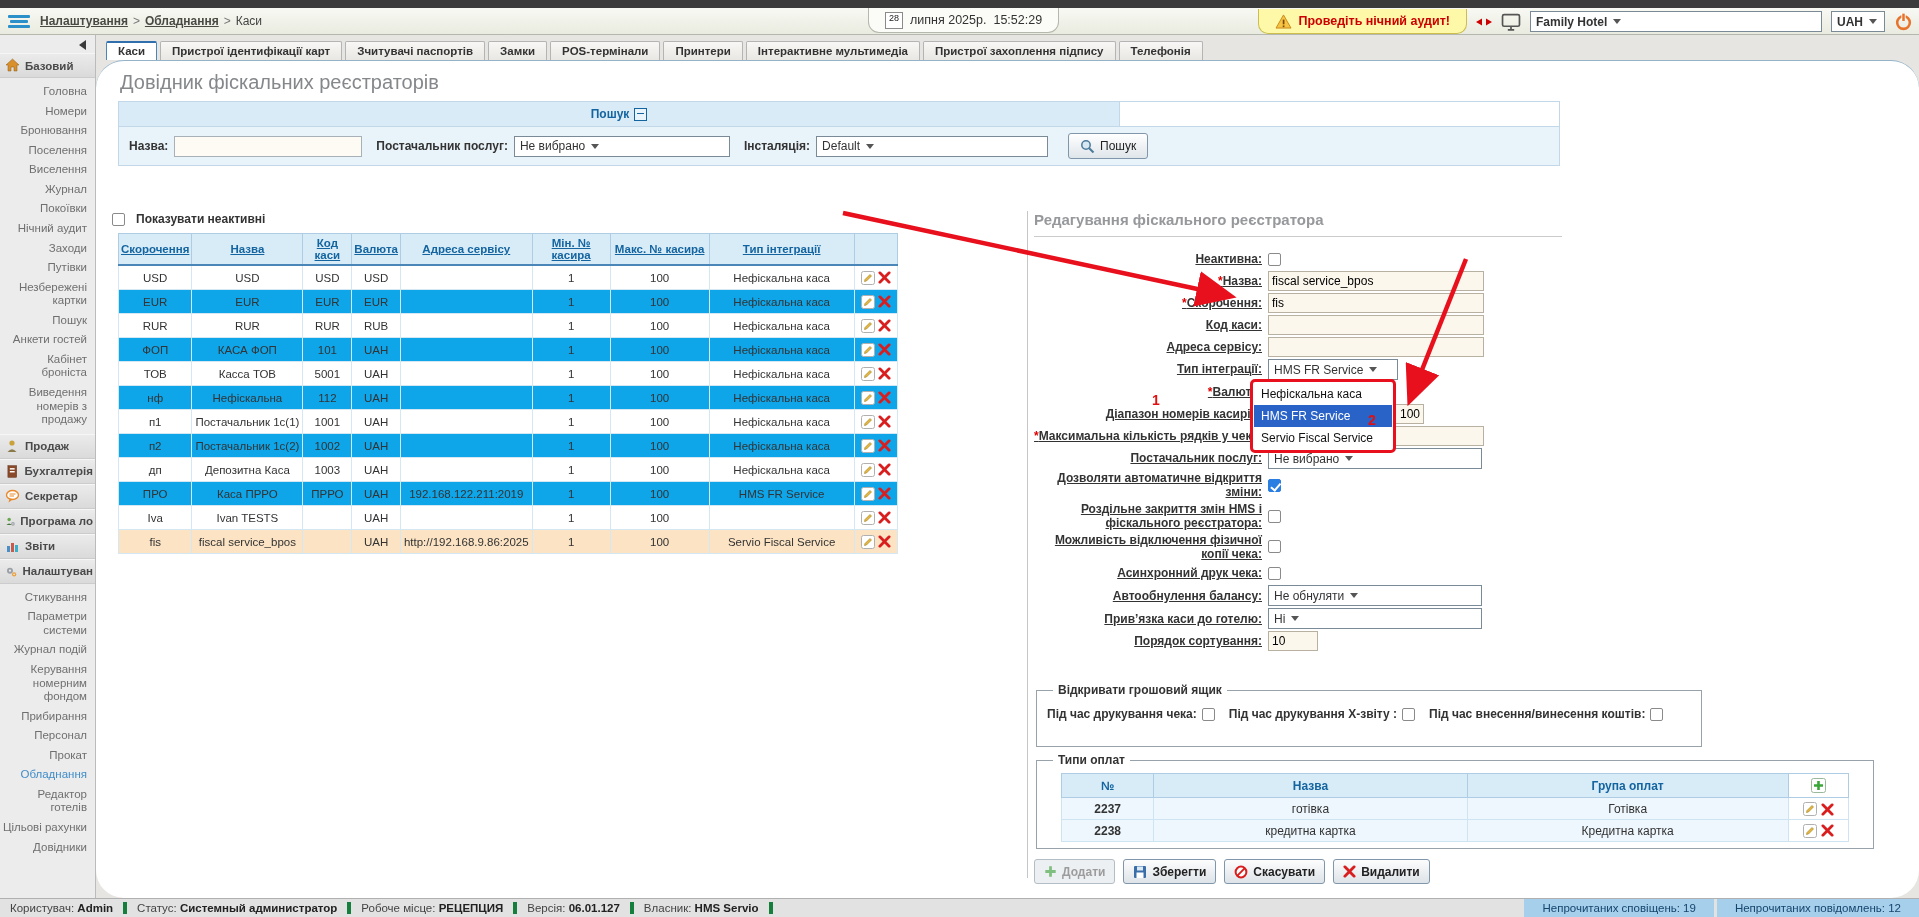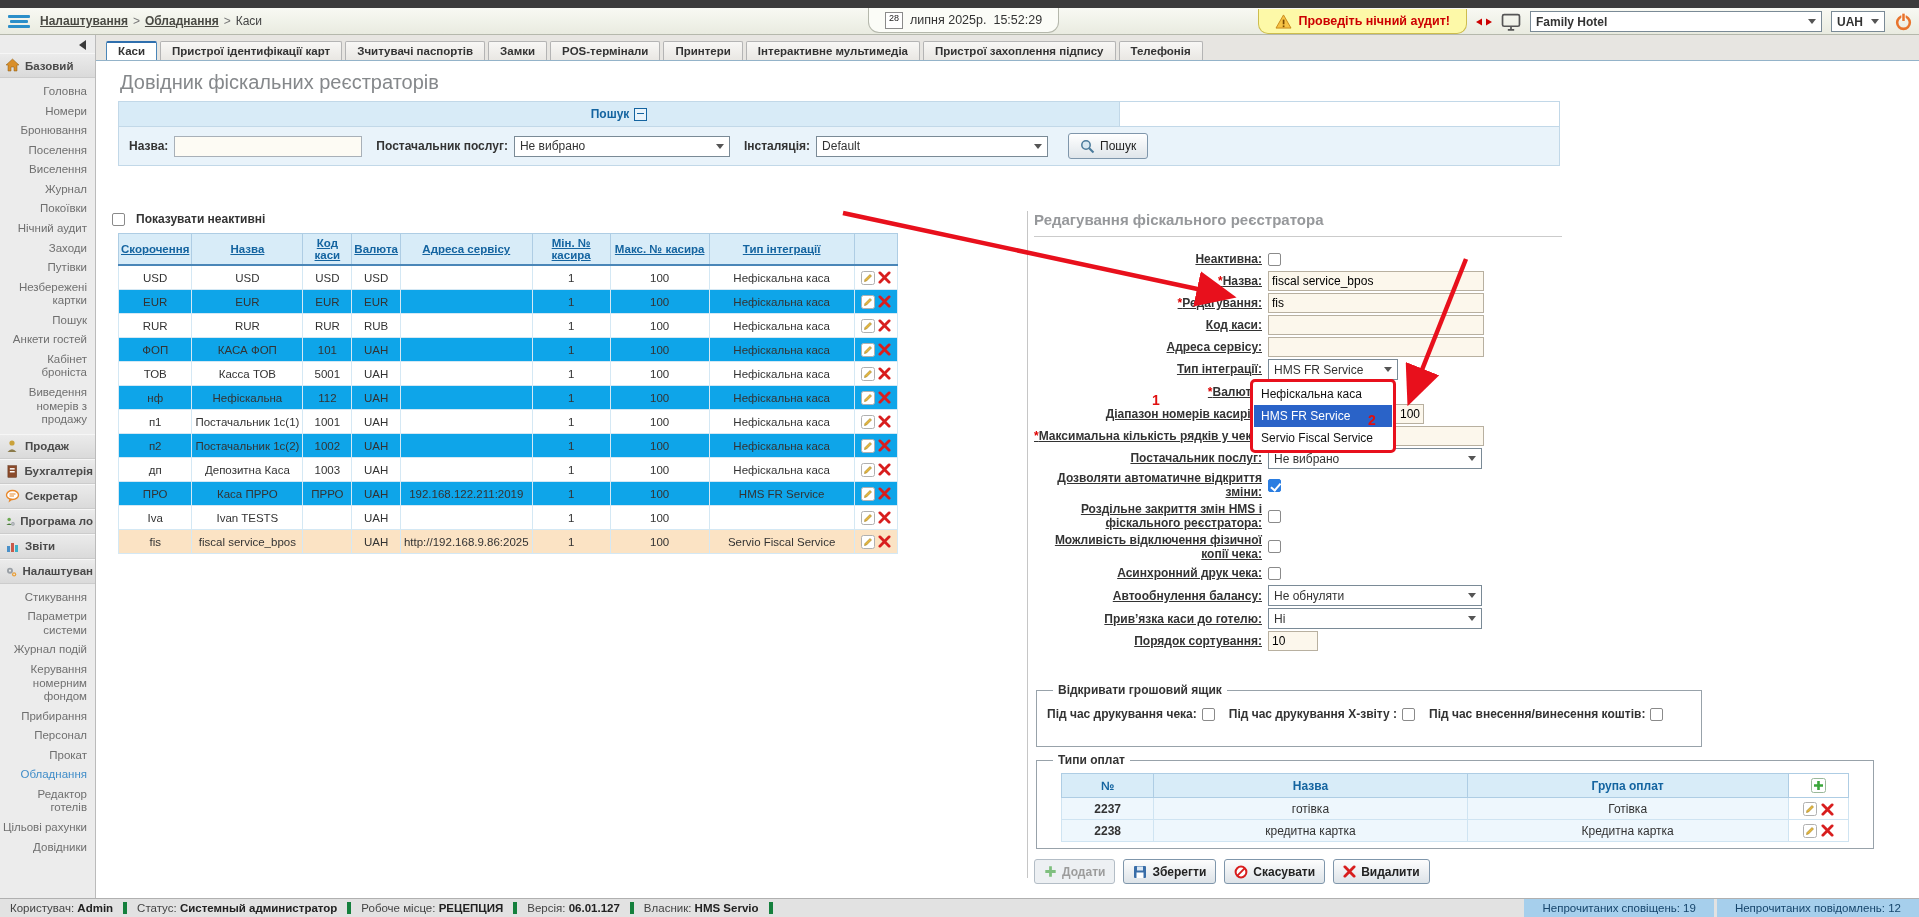--- a/index.html
+++ b/index.html
@@ -19,21 +19,21 @@
   .crumb-cur{font-weight:normal;color:#444;}
   .date-cap{position:absolute;left:868px;top:0;height:24px;display:flex;align-items:center;gap:7px;
     padding:0 16px;background:#fbfcf7;border:1px solid #b5b8ac;border-top:none;border-radius:0 0 11px 11px;}
   .cal{width:18px;height:17px;border:1px solid #8a8a8a;background:#fff;box-sizing:border-box;}
   .cal .cal-top{height:4px;background:#7ac143;}
   .cal .cal-day{font-size:9px;text-align:center;line-height:11px;color:#222;}
   .date-txt{color:#333;font-size:12.5px;}
   .hdr-right{position:absolute;right:6px;top:0;height:27px;display:flex;align-items:center;gap:9px;}
   .warn{height:24px;display:flex;align-items:center;gap:6px;padding:0 16px;background:#fdf9a8;
     border:1px solid #cdbd4e;border-top:none;border-radius:0 0 10px 10px;color:#c00;font-weight:bold;font-size:12.5px;cursor:pointer;}
-  .sel{display:inline-flex;align-items:center;justify-content:space-between;background:#fff;
+  .sel{display:inline-flex;align-items:center;background:#fff;
     border:1px solid #7a8a96;box-sizing:border-box;padding:0 5px;height:21px;cursor:pointer;white-space:nowrap;}
   .caret{width:0;height:0;border-left:4px solid transparent;border-right:4px solid transparent;border-top:5px solid #555;margin-left:6px;flex:0 0 auto;}
   .hotel-sel{width:292px;font-weight:bold;}
   .cur-sel{width:54px;font-weight:bold;}
   
   #sidebar{position:absolute;left:0;top:35px;bottom:19px;width:96px;background:#ececec;
     border-right:1px solid #bbb;box-sizing:border-box;font-size:11.5px;overflow:hidden;}
   .collapse-row{height:18px;position:relative;}
   .tri-left{position:absolute;right:9px;top:5px;width:0;height:0;border-top:5px solid transparent;
     border-bottom:5px solid transparent;border-right:7px solid #3a3a3a;cursor:pointer;}
@@ -42,21 +42,21 @@
     font-weight:bold;color:#4a4a4a;white-space:nowrap;overflow:hidden;cursor:pointer;}
   .side-items{margin:0;padding:4px 0;list-style:none;}
   .side-items li{text-align:right;padding:3px 8px 3px 2px;color:#6f6f6f;line-height:1.18;cursor:pointer;}
   .side-items li.active{color:#3f8cc8;}
   
   #main{position:absolute;left:96px;top:35px;right:0;bottom:19px;display:flex;flex-direction:column;background:#e7e5e1;}
   #tabs{display:flex;gap:3px;padding:2px 0 0 10px;height:23px;align-items:flex-end;}
   .tab{padding:3px 11px;border:1px solid #b4b4b4;border-bottom:none;border-radius:2px 2px 0 0;
     background:linear-gradient(#f8f7f5,#e9e7e3);font-weight:bold;font-size:11.5px;color:#333;white-space:nowrap;cursor:pointer;}
   .tab.active{background:#fff;border-color:#4a86b8;border-top:2px solid #2f6fae;padding-top:2px;}
-  #content{flex:1;background:#fff;position:relative;border-top:1px solid #94b3c9;overflow:hidden;}
+  #content{flex:1;background:#fff;position:relative;border-top:1px solid #94b3c9;overflow:hidden;border-radius:28px;}
   #page-title{position:absolute;left:24px;top:10px;font-size:20px;color:#85888b;}
   
   #search-panel{position:absolute;left:22px;top:40px;width:1442px;border:1px solid #c2d8e8;box-sizing:border-box;}
   .sp-head{display:flex;height:24px;}
   .sp-tab{width:1000px;background:#d8ebf7;display:flex;align-items:center;justify-content:center;gap:5px;
     color:#1464a0;font-weight:bold;}
   .sp-rest{flex:1;background:#fff;border-left:1px solid #c2d8e8;}
   .minusbox{width:11px;height:11px;border:1px solid #1464a0;background:#eaf4fb;position:relative;cursor:pointer;}
   .minusbox::after{content:"";position:absolute;left:2px;right:2px;top:4px;height:1.5px;background:#1464a0;}
   .sp-fields{height:38px;background:#e9f3fa;display:flex;align-items:center;gap:6px;padding:0 10px;border-top:1px solid #c2d8e8;}
@@ -673,21 +673,21 @@
           </div>
 
         <div class="frow">
             <span class="flabel"><span class="req">*</span><span>Назва:</span></span>
           <span class="fctl">
               <input class="fin" value="fiscal service_bpos" style="">
             </span>
           </div>
 
         <div class="frow">
-            <span class="flabel"><span class="req">*</span><span>Редагування:</span></span>
+            <span class="flabel"><span class="req">*</span><span>Скорочення:</span></span>
           <span class="fctl">
               <input class="fin" value="fis" style="">
             </span>
           </div>
 
         <div class="frow">
             <span class="flabel">Код каси:</span>
           <span class="fctl">
               <input class="fin" value="" style="">
             </span>

